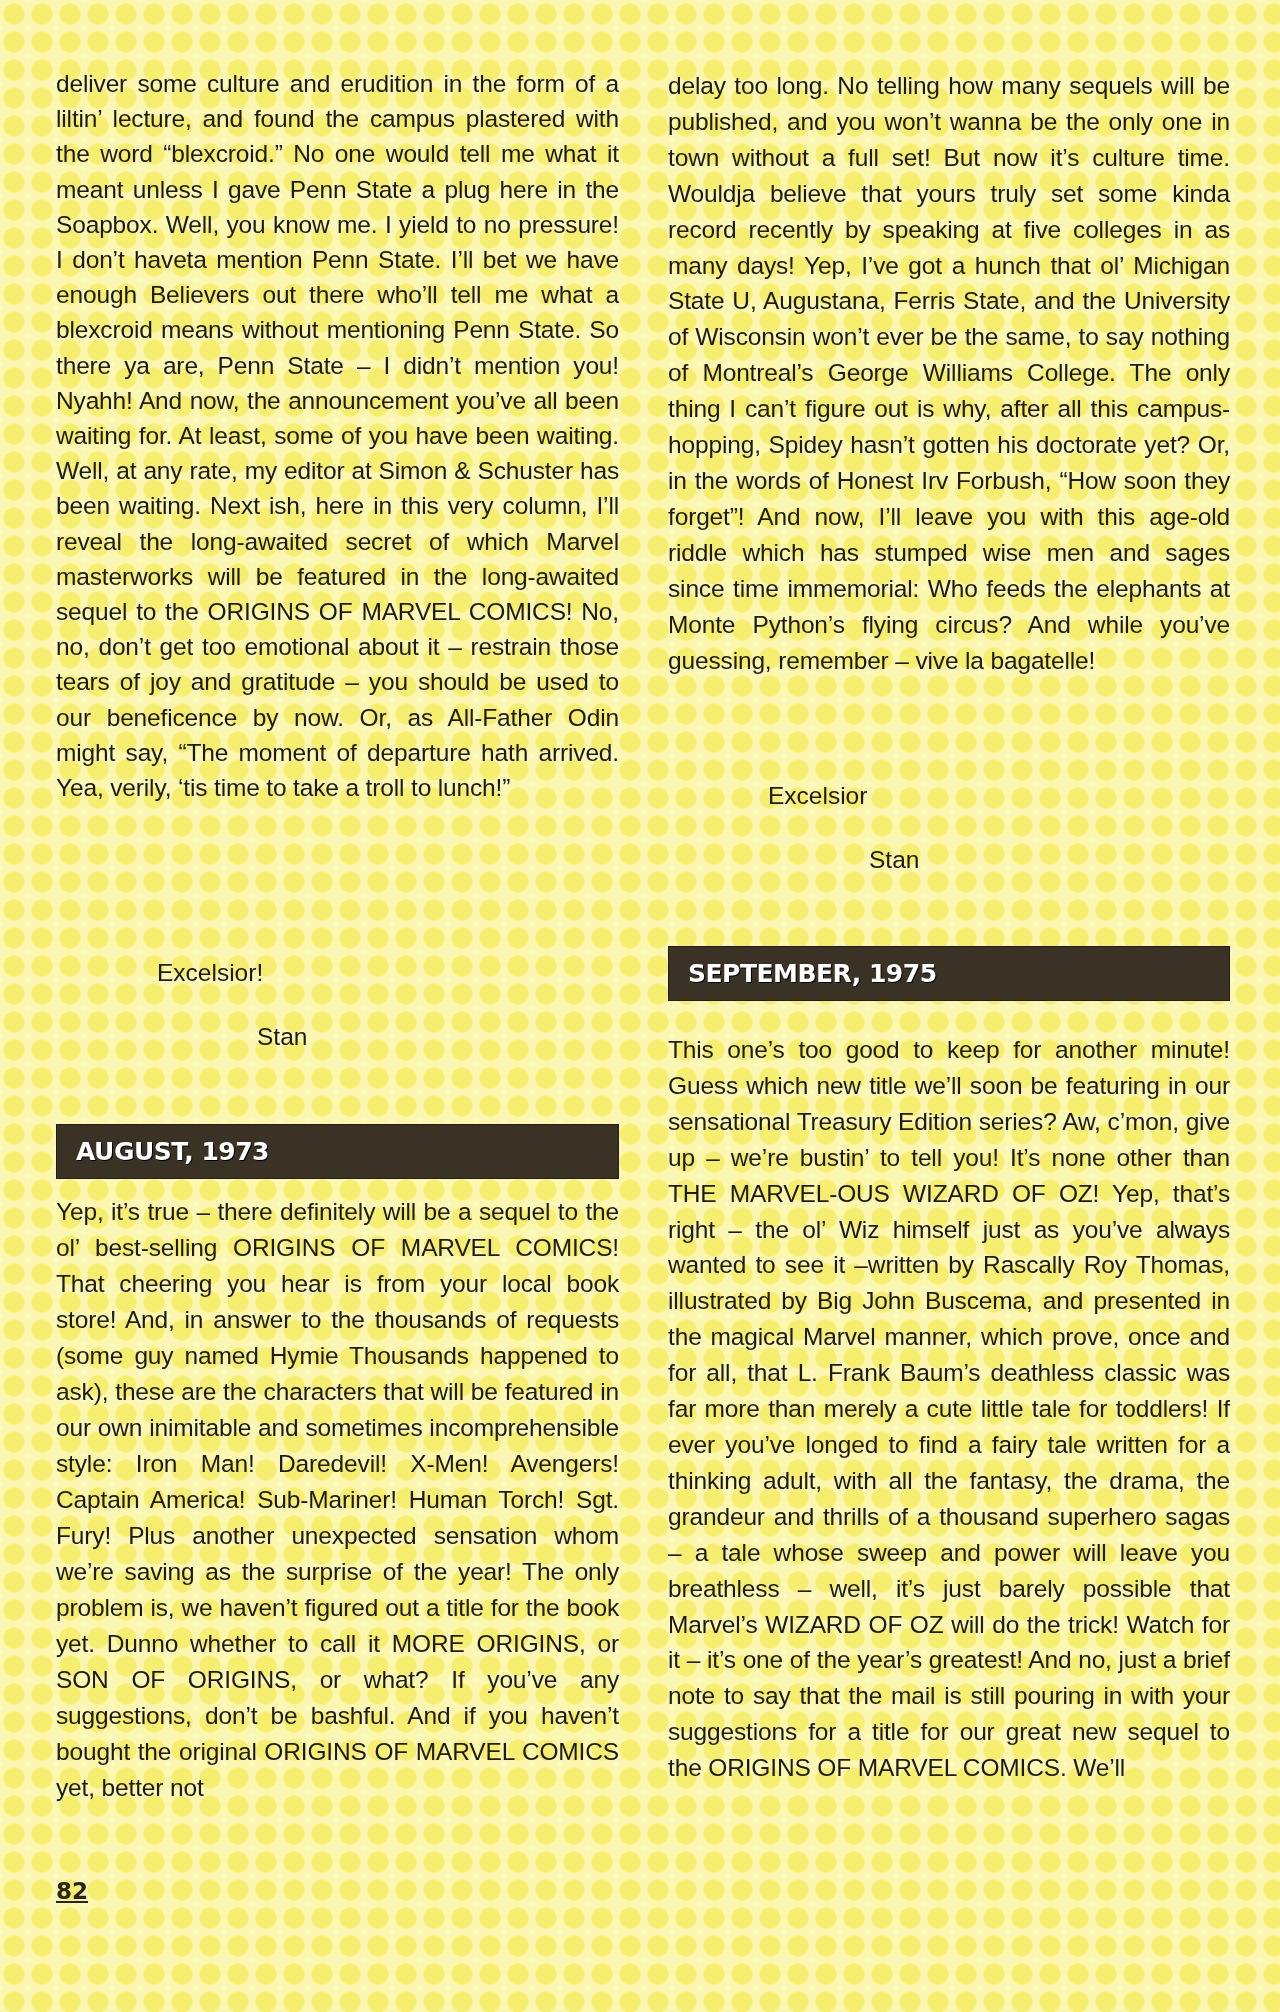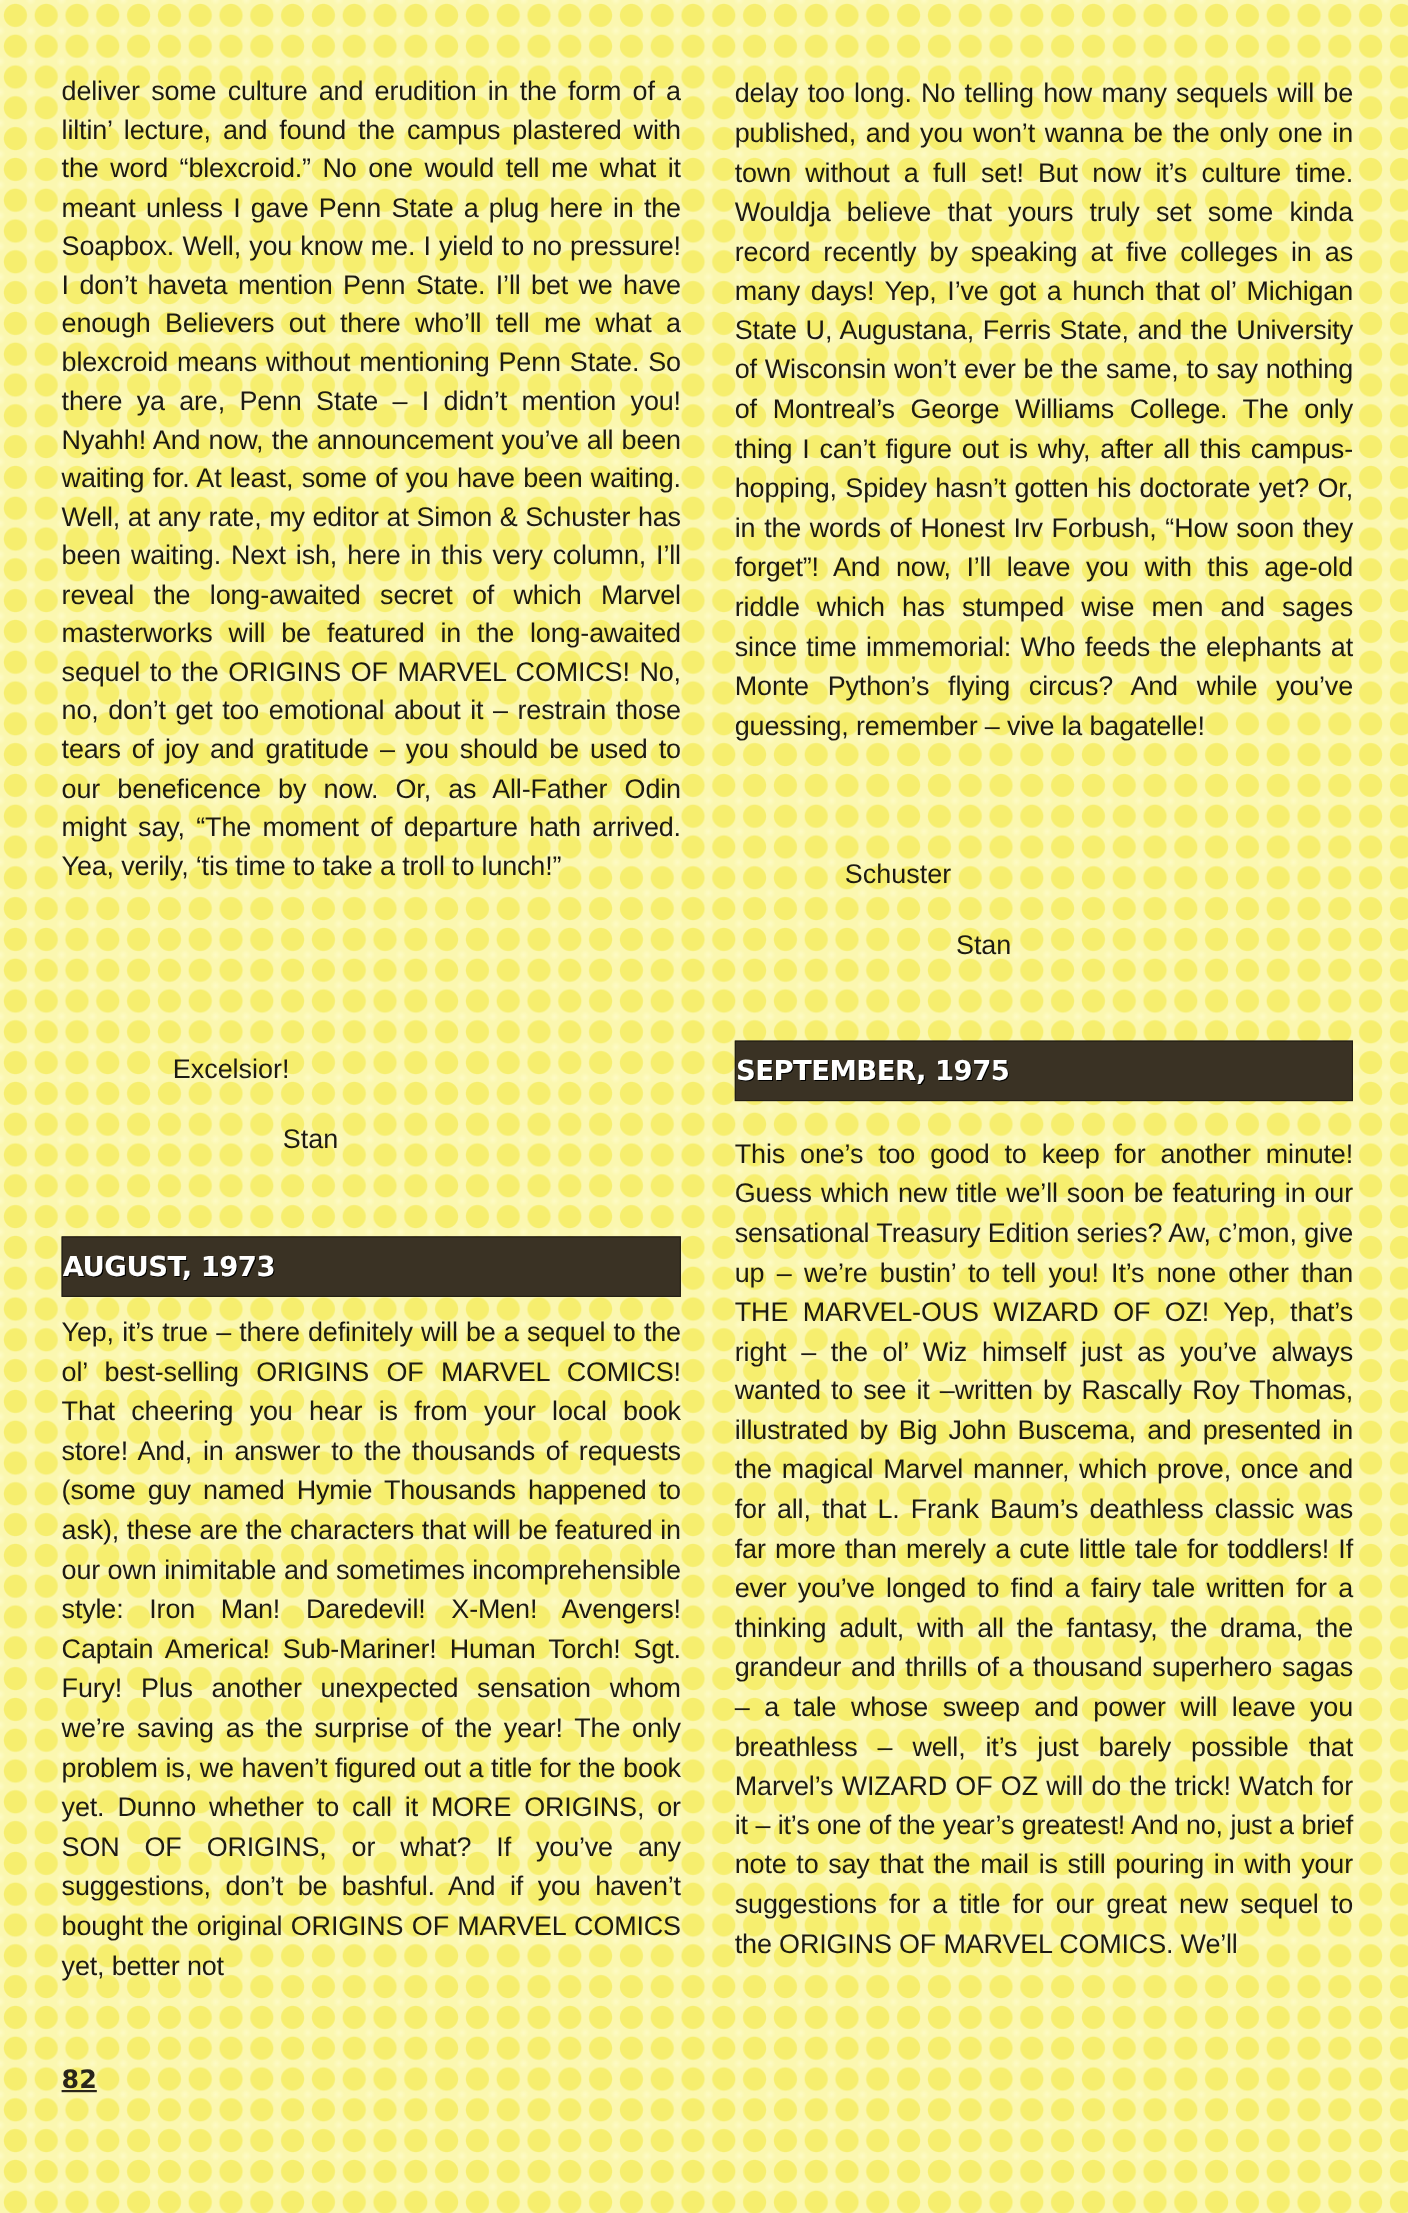--- a/index.html
+++ b/index.html
@@ -25,21 +25,21 @@
     margin: 0;
   }
   .col-text p { margin: 0; }
   .sig { position: absolute; font-size: 24.5px; line-height: 30px; white-space: nowrap; }
   .section-bar {
     position: absolute;
     background: #3a3224;
     border: 1px solid #221d14;
     box-sizing: border-box;
     display: flex; align-items: center;
-    padding-left: 0;
+    padding-left: 19px;
   }
   .section-bar span {
     font-family: "DejaVu Sans", "Liberation Sans", sans-serif;
     font-weight: bold;
     font-size: 25px;
     color: #ffffff;
     letter-spacing: -0.5px;
     text-shadow: 1px 1px 0 #000;
   }
   .page-number {
@@ -67,21 +67,21 @@
   <div class="col-text" style="left:56px; top:1194px; width:563px; line-height:36px;">
     <p>Yep, it’s true – there definitely will be a sequel to the ol’ best-selling ORIGINS OF MARVEL COMICS! That cheering you hear is from your local book store! And, in answer to the thousands of requests (some guy named Hymie Thousands happened to ask), these are the characters that will be featured in our own inimitable and sometimes incomprehensible style: Iron Man! Daredevil! X-Men! Avengers! Captain America! Sub-Mariner! Human Torch! Sgt. Fury! Plus another unexpected sensation whom we’re saving as the surprise of the year! The only problem is, we haven’t figured out a title for the book yet. Dunno whether to call it MORE ORIGINS, or SON OF ORIGINS, or what? If you’ve any suggestions, don’t be bashful. And if you haven’t bought the original ORIGINS OF MARVEL COMICS yet, better not</p>
   </div>
 
   <div class="page-number" style="left:56px; top:1878px;">82</div>
 
   <div class="col-text" style="left:668px; top:68px; width:562px; line-height:35.9px;">
     <p>delay too long. No telling how many sequels will be published, and you won’t wanna be the only one in town without a full set! But now it’s culture time. Wouldja believe that yours truly set some kinda record recently by speaking at five colleges in as many days! Yep, I’ve got a hunch that ol’ Michigan State U, Augustana, Ferris State, and the University of Wisconsin won’t ever be the same, to say nothing of Montreal’s George Williams College. The only thing I can’t figure out is why, after all this campus-hopping, Spidey hasn’t gotten his doctorate yet? Or, in the words of Honest Irv Forbush, “How soon they forget”! And now, I’ll leave you with this age-old riddle which has stumped wise men and sages since time immemorial: Who feeds the elephants at Monte Python’s flying circus? And while you’ve guessing, remember – vive la bagatelle!</p>
   </div>
 
-  <div class="sig" style="left:768px; top:781px;">Schuster</div>
+  <div class="sig" style="left:768px; top:781px;">Excelsior</div>
   <div class="sig" style="left:869px; top:845px;">Stan</div>
 
   <div class="section-bar" style="left:668px; top:946px; width:562px; height:55px;">
     <span>SEPTEMBER, 1975</span>
   </div>
 
   <div class="col-text" style="left:668px; top:1032px; width:562px; line-height:35.9px;">
     <p>This one’s too good to keep for another minute! Guess which new title we’ll soon be featuring in our sensational Treasury Edition series? Aw, c’mon, give up – we’re bustin’ to tell you! It’s none other than THE MARVEL-OUS WIZARD OF OZ! Yep, that’s right – the ol’ Wiz himself just as you’ve always wanted to see it –written by Rascally Roy Thomas, illustrated by Big John Buscema, and presented in the magical Marvel manner, which prove, once and for all, that L. Frank Baum’s deathless classic was far more than merely a cute little tale for toddlers! If ever you’ve longed to find a fairy tale written for a thinking adult, with all the fantasy, the drama, the grandeur and thrills of a thousand superhero sagas – a tale whose sweep and power will leave you breathless – well, it’s just barely possible that Marvel’s WIZARD OF OZ will do the trick! Watch for it – it’s one of the year’s greatest! And no, just a brief note to say that the mail is still pouring in with your suggestions for a title for our great new sequel to the ORIGINS OF MARVEL COMICS. We’ll</p>
   </div>
 

